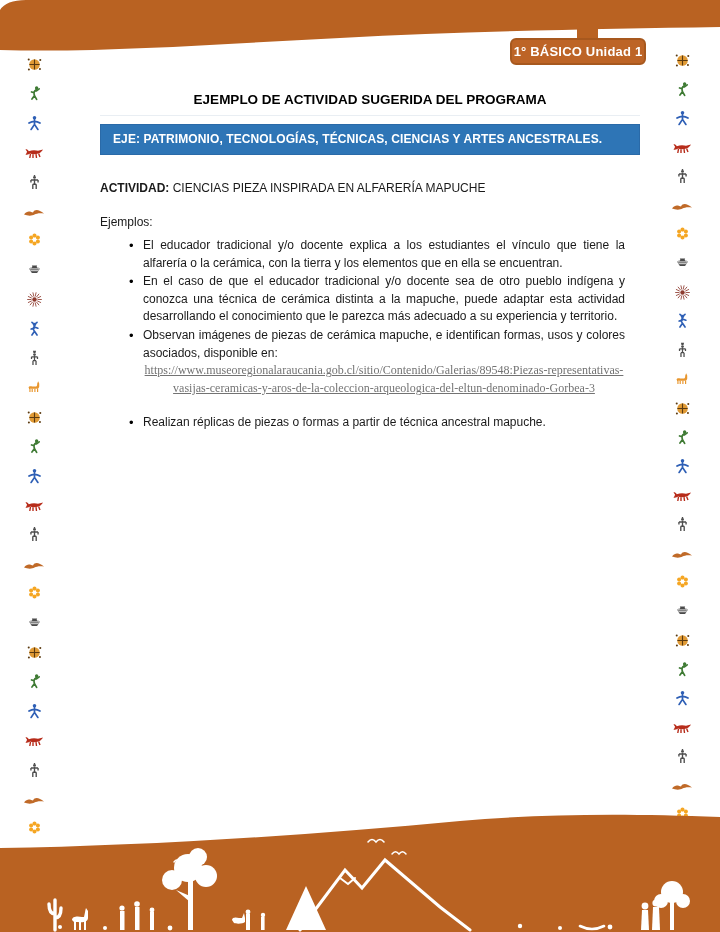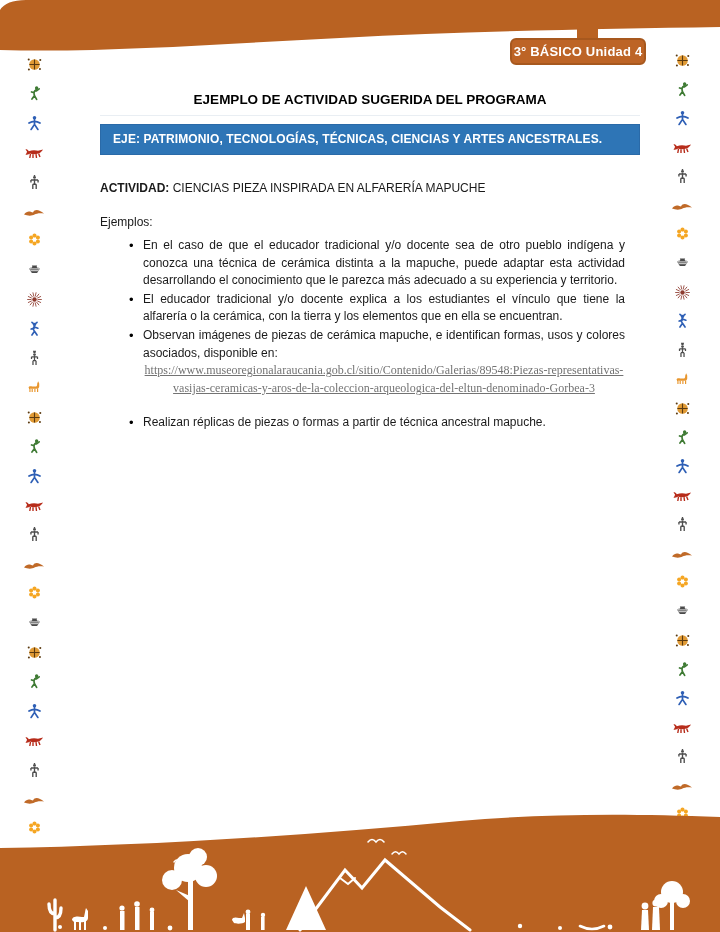--- a/index.html
+++ b/index.html
@@ -65,38 +65,38 @@
 </style>
 </head>
 <body>
 
 <div class="header-band">
   <svg width="720" height="60" viewBox="0 0 720 60">
     <path d="M0,10 Q6,0 26,0 L720,0 L720,27 C600,29 470,31 340,38 C220,44 100,53 0,50 Z" fill="#b96222"></path>
   </svg>
 </div>
 <div class="unit-badge-connector"></div>
-<div class="unit-badge">3° BÁSICO Unidad 4</div>
+<div class="unit-badge">1° BÁSICO Unidad 1</div>
 
 <div class="page-title">EJEMPLO DE ACTIVIDAD SUGERIDA DEL PROGRAMA</div>
 <div class="hairline"></div>
 
 <div class="content">
   <div class="eje-banner">EJE: PATRIMONIO, TECNOLOGÍAS, TÉCNICAS, CIENCIAS Y ARTES ANCESTRALES.</div>
   <div class="activity-line">
     <span class="lbl">ACTIVIDAD:</span><span> CIENCIAS PIEZA INSPIRADA EN ALFARERÍA MAPUCHE</span>
   </div>
   <div class="examples-heading">Ejemplos:</div>
   <ul class="examples">
       <li>
-    <span class="bullet-text">En el caso de que el educador tradicional y/o docente sea de otro pueblo indígena y conozca una técnica de cerámica distinta a la mapuche, puede adaptar esta actividad desarrollando el conocimiento que le parezca más adecuado a su experiencia y territorio.</span>
+    <span class="bullet-text">El educador tradicional y/o docente explica a los estudiantes el vínculo que tiene la alfarería o la cerámica, con la tierra y los elementos que en ella se encuentran.</span>
     
   </li>
       <li>
-    <span class="bullet-text">El educador tradicional y/o docente explica a los estudiantes el vínculo que tiene la alfarería o la cerámica, con la tierra y los elementos que en ella se encuentran.</span>
+    <span class="bullet-text">En el caso de que el educador tradicional y/o docente sea de otro pueblo indígena y conozca una técnica de cerámica distinta a la mapuche, puede adaptar esta actividad desarrollando el conocimiento que le parezca más adecuado a su experiencia y territorio.</span>
     
   </li>
       <li>
     <span class="bullet-text">Observan imágenes de piezas de cerámica mapuche, e identifican formas, usos y colores asociados, disponible en:</span>
     <a class="bullet-link" href="#">https://www.museoregionalaraucania.gob.cl/sitio/Contenido/Galerias/89548:Piezas-representativas-vasijas-ceramicas-y-aros-de-la-coleccion-arqueologica-del-eltun-denominado-Gorbea-3</a>
   </li>
       <li class="gap-before">
     <span class="bullet-text">Realizan réplicas de piezas o formas a partir de técnica ancestral mapuche.</span>
     
   </li>

